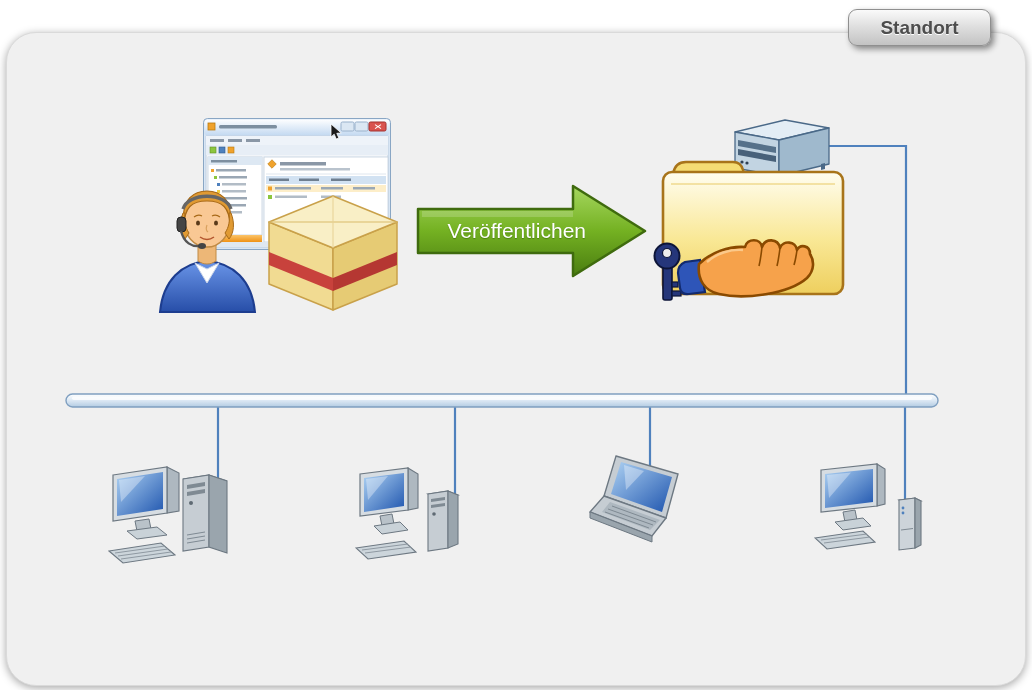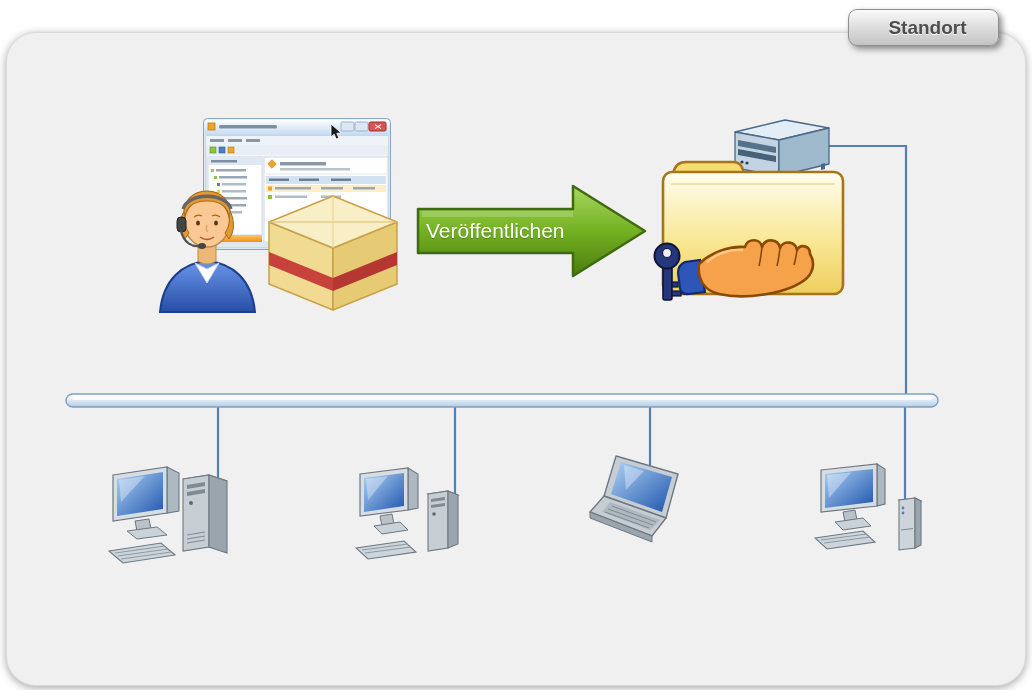--- a/index.html
+++ b/index.html
@@ -16,34 +16,33 @@
 
   .standort-tab{
     position:absolute;left:848px;top:9px;width:141px;height:35px;
     background:linear-gradient(#fafafa,#e0e0e0 45%,#c3c3c3);
     border:1px solid #8f8f8f;border-radius:9px;
     box-shadow:3px 3px 6px rgba(0,0,0,.45);
     text-align:center;line-height:35px;
     font-size:19px;font-weight:bold;color:var(--tab-text,#4d4d4d);
     text-shadow:0 1px 0 #ffffff;
     z-index:6;
-    padding-left:8px;
   }
 
   .icon{position:absolute;z-index:2;}
   svg{display:block;}
 
   #lines{position:absolute;left:0;top:0;z-index:1;pointer-events:none;}
   .conn{stroke:var(--connector-blue,#4f81bd);stroke-width:2.2;fill:none;}
   .bus-rect{fill:url(#gBus);stroke:var(--bus-border,#7f9fc0);stroke-width:1.4;}
 
   .arrow-wrap{position:absolute;left:416px;top:181px;width:232px;height:100px;z-index:2;}
   .arrow-label{
     position:absolute;left:426px;top:214px;width:160px;height:34px;
-    line-height:34px;text-align:left;
+    line-height:34px;text-align:right;
     font-size:21px;color:var(--arrow-text,#ffffff);
     z-index:3;text-shadow:0 1px 1px rgba(40,80,0,.45);
   }
 
   .z3{z-index:3;}
 </style>
 </head>
 <body>
 
 <div id="stage">

